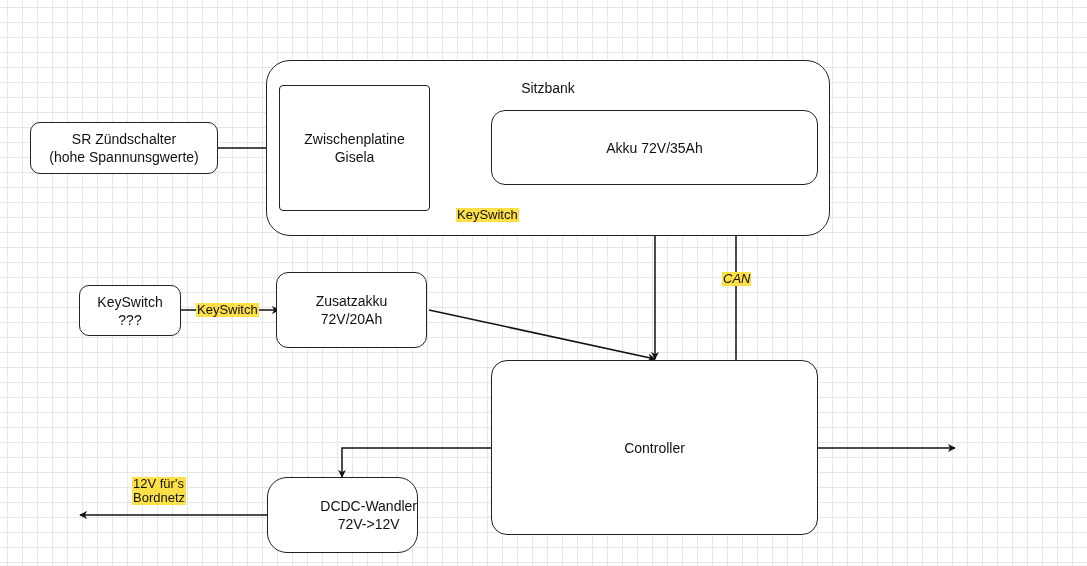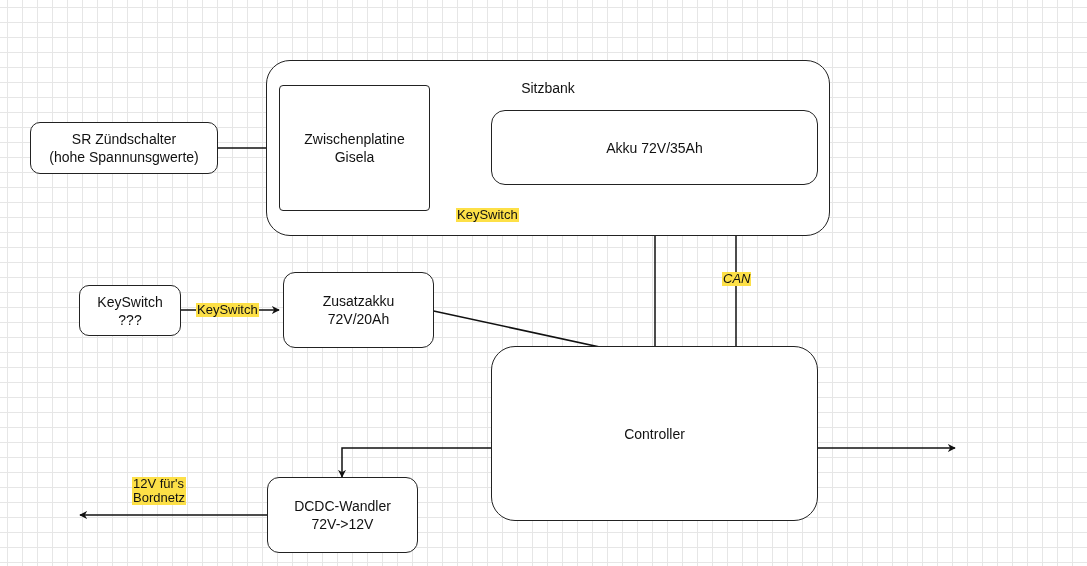--- a/index.html
+++ b/index.html
@@ -69,31 +69,31 @@
   <div class="node" style="left:30px;top:99px;width:188px;height:52px;border-radius:10px;">
     <span>SR Zündschalter
 (hohe Spannunsgwerte)</span>
   </div>
 
   <div class="node" style="left:79px;top:262px;width:102px;height:51px;border-radius:10px;">
     <span>KeySwitch
 ???</span>
   </div>
 
-  <div class="node" style="left:283px;top:249px;width:151px;height:76px;border-radius:12px;">
+  <div class="node" style="left:276px;top:249px;width:151px;height:76px;border-radius:12px;">
     <span>Zusatzakku
 72V/20Ah</span>
   </div>
 
-  <div class="node" style="left:491px;top:323px;width:327px;height:175px;border-radius:24px;">
+  <div class="node" style="left:491px;top:337px;width:327px;height:175px;border-radius:16px;">
     <span>Controller</span>
   </div>
 
 
-  <div class="node" style="left:267px;top:454px;width:151px;height:76px;border-radius:12px;">
+  <div class="node" style="left:267px;top:454px;width:151px;height:76px;border-radius:20px;justify-content:flex-end;">
     <span>DCDC-Wandler
 72V-&gt;12V</span>
   </div>
 
   <div class="elabel" style="left:456px;top:185px;">KeySwitch</div>
   <div class="elabel" style="left:196px;top:280px;">KeySwitch</div>
   <div class="elabel" style="left:722px;top:249px;font-style:italic;">CAN</div>
   <div class="elabel" style="left:132px;top:454px;">12V für's
 Bordnetz</div>
 </div>

